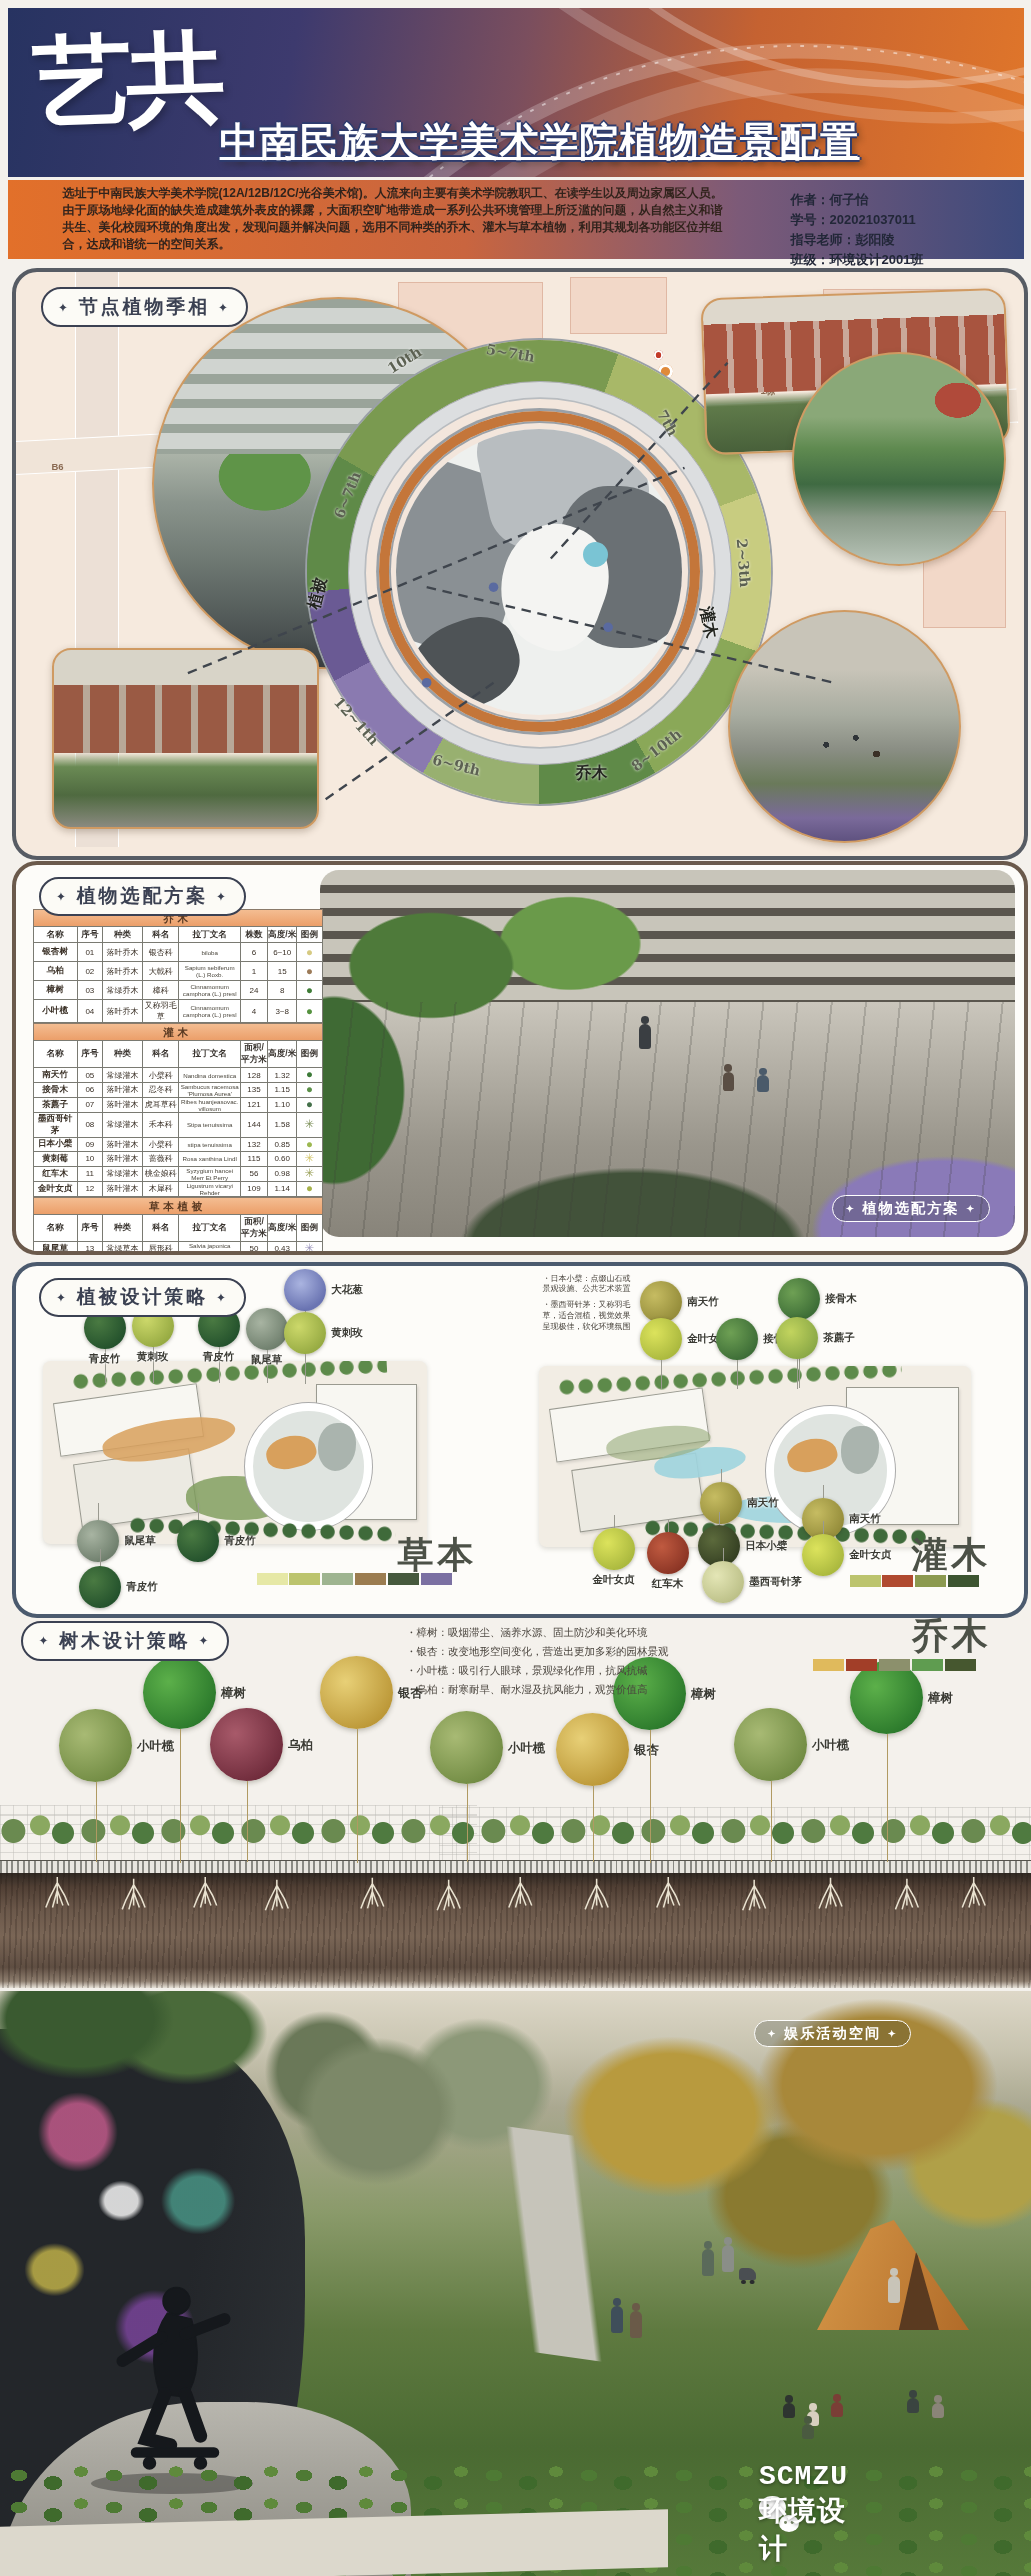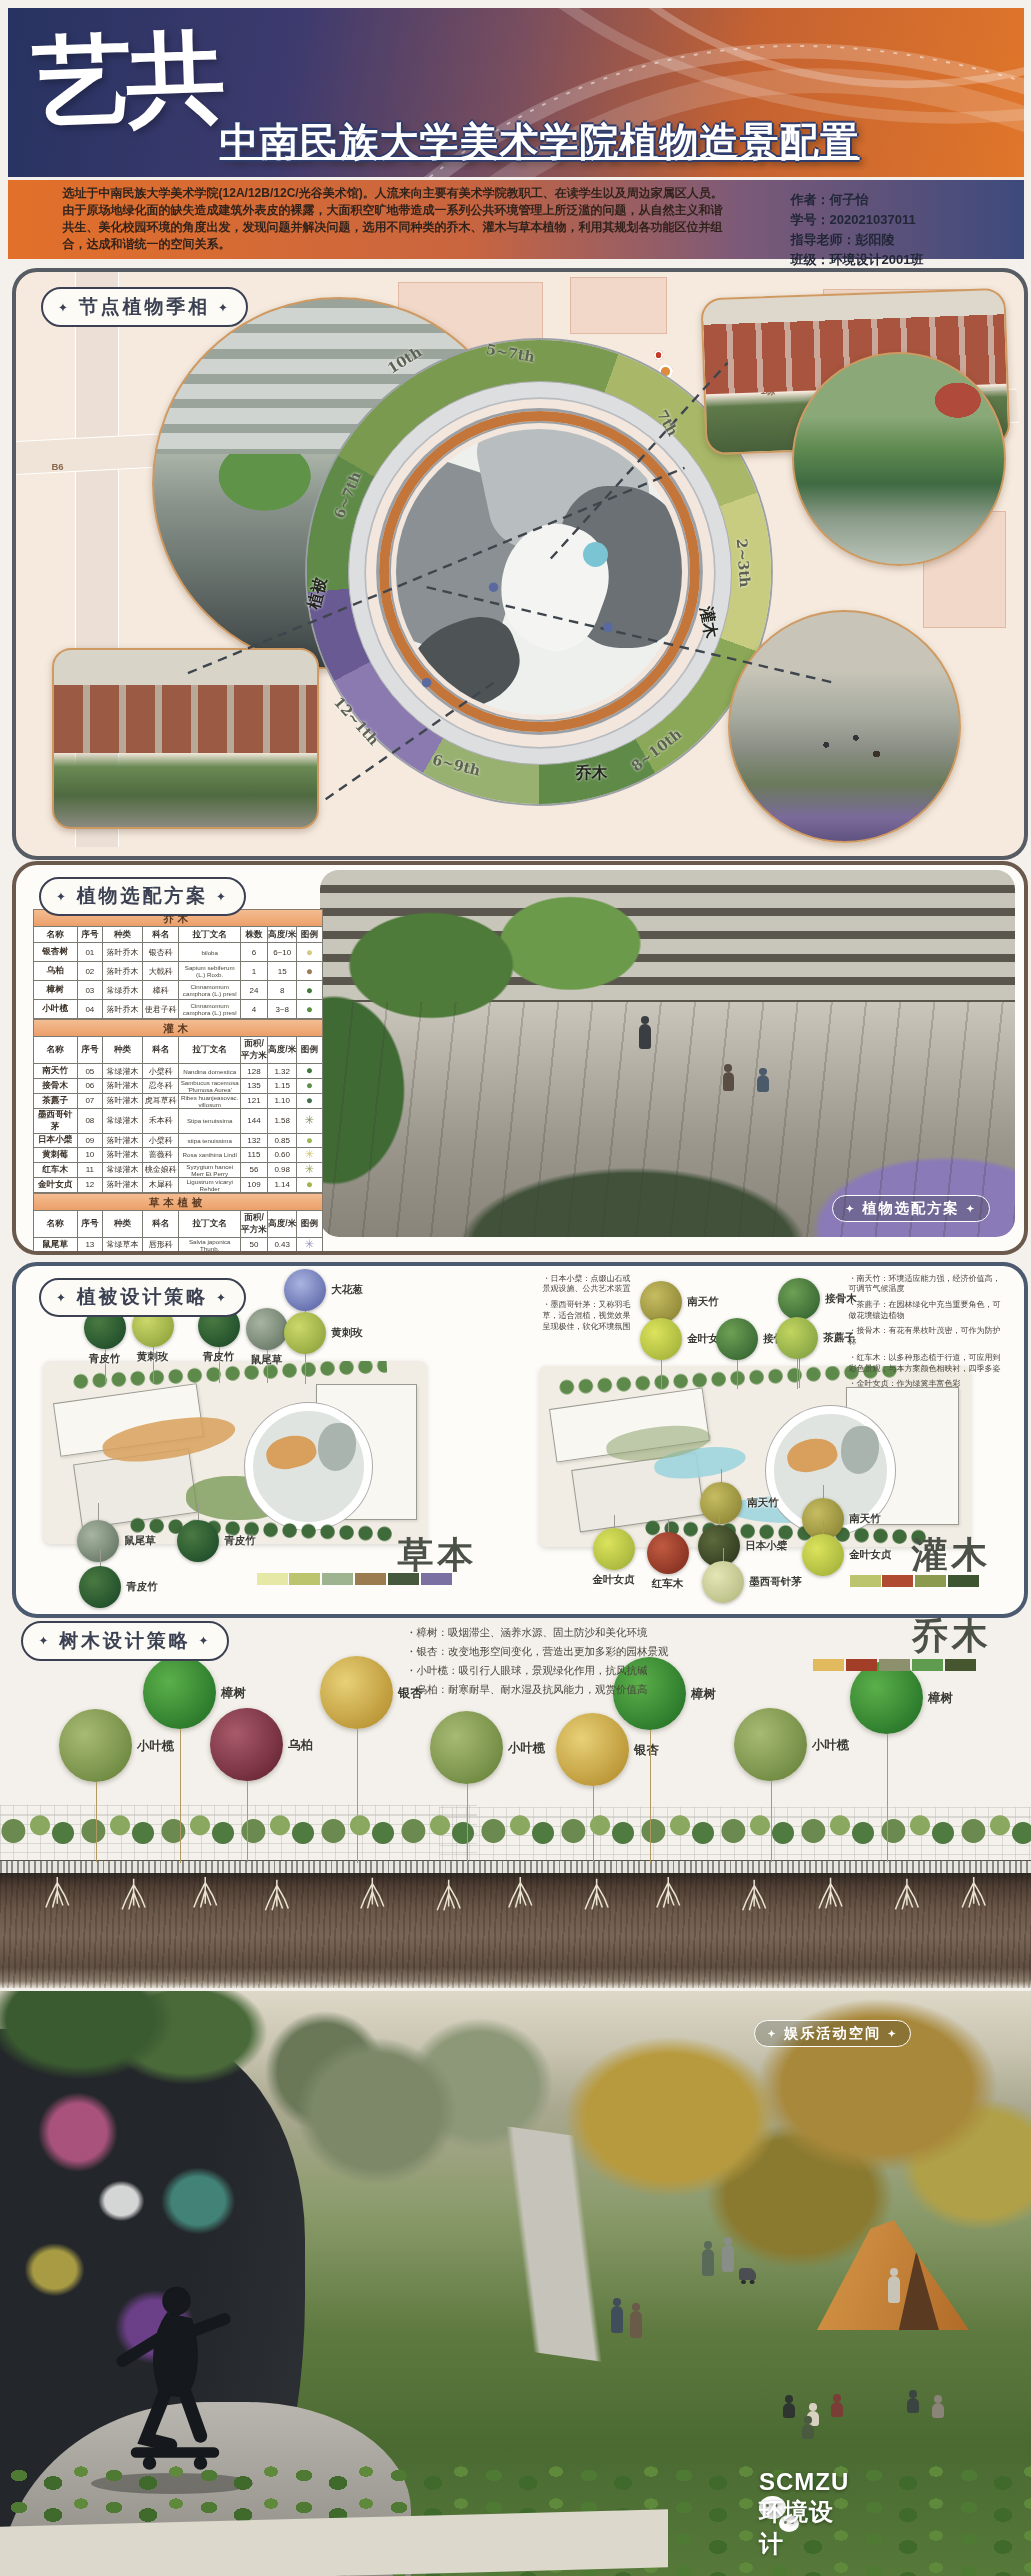--- a/index.html
+++ b/index.html
@@ -230,21 +230,21 @@
      background-size:95px 32px;}
   .path-strip{left:0;top:527px;width:668px;height:58px;background:#dcd8cc;transform:skewY(-1.5deg);}
   .wm{left:759px;top:523px;display:flex;align-items:center;gap:7.6px;z-index:20;}
   .wm-icon{position:relative;width:40px;height:36px;}
   .wm-icon .b1{position:absolute;left:0;top:0;width:27px;height:23px;border-radius:50%;background:#fff;}
   .wm-icon .b1::after{content:"";position:absolute;left:6.7px;top:7.6px;width:3.8px;height:3.8px;border-radius:50%;
       background:#7a8a6a;box-shadow:8.6px 0 0 #7a8a6a;}
   .wm-icon .b2{position:absolute;right:0;bottom:0;width:20px;height:17px;border-radius:50%;background:#fff;}
   .wm-icon .b2::after{content:"";position:absolute;left:4.8px;top:5.7px;width:2.9px;height:2.9px;border-radius:50%;
       background:#7a8a6a;box-shadow:6.7px 0 0 #7a8a6a;}
-  .wm-text{font-size:24px;font-weight:bold;color:#fff;letter-spacing:1px;text-shadow:0 1px 3.8px rgba(0,0,0,.45);}
+  .wm-text{font-size:28px;font-weight:bold;color:#fff;letter-spacing:1px;text-shadow:0 1px 3.8px rgba(0,0,0,.45);font-family:Liberation Mono, monospace;}
   .skater-shadow{left:91px;top:482px;width:162px;height:21px;border-radius:50%;background:rgba(20,20,20,.35);}
 </style>
 </head>
 <body>
 
 <div class="board">
 
   <div class="abs hdr">
     <svg width="1016" height="169" viewBox="0 0 1064 177">
       <path d="M420,200 C620,30 840,10 1090,90" stroke="rgba(255,255,255,.22)" stroke-width="16" fill="none"></path>
@@ -399,21 +399,21 @@
               <td>樟科</td>
               <td>Cinnamomum camphora (L.) presl</td>
               <td>24</td>
               <td>8</td>
               <td><span class="glyph" style="color: rgb(63, 125, 55);">●</span></td>
             </tr>
             <tr>
               <td>小叶榄</td>
               <td>04</td>
               <td>落叶乔木</td>
-              <td>使君子科</td>
+              <td>又称羽毛草</td>
               <td>Cinnamomum camphora (L.) presl</td>
               <td>4</td>
               <td>3~8</td>
               <td><span class="glyph" style="color: rgb(85, 146, 63);">●</span></td>
             </tr>
           </tbody>
       </table>
       <div class="band">灌木</div>
       <table class="g1">
         <colgroup>
@@ -670,27 +670,20 @@
     <div class="callout c-nandina up lr" style="left:786px;top:232px;--lh:13.4px">
         <span class="co-label">南天竹</span>
       </div>
     <div class="callout c-privet up lr" style="left:786px;top:268px;--lh:13.4px">
         <span class="co-label">金叶女贞</span>
       </div>
 
     <div class="abs notes" style="left:527px;top:7.6px;width:88px">
         <div class="note">日本小檗：点缀山石或景观设施、公共艺术装置</div>
         <div class="note">墨西哥针茅：又称羽毛草，适合混植，视觉效果呈现极佳，软化环境氛围</div>
-      </div>
-    <div class="abs notes" style="left:833px;top:7.6px;width:153px">
-        <div class="note">南天竹：环境适应能力强，经济价值高，可调节气候温度</div>
-        <div class="note">茶藨子：在园林绿化中充当重要角色，可做花境镶边植物</div>
-        <div class="note">接骨木：有花有果枝叶茂密，可作为防护林</div>
-        <div class="note">红车木：以多种形态植于行道，可应用到彩色景观，与本方案颜色相映衬，四季多姿</div>
-        <div class="note">金叶女贞：作为绿篱丰富色彩</div>
       </div>
     <div class="abs biglab" style="left:896px;top:265px">灌木</div>
     <div class="abs swrow" style="left:834px;top:309px">
         <span class="sw" style="background: rgb(188, 196, 110);"></span>
         <span class="sw" style="background: rgb(176, 74, 48);"></span>
         <span class="sw" style="background: rgb(140, 154, 80);"></span>
         <span class="sw" style="background: rgb(61, 85, 49);"></span>
       </div>
   </div>
 

